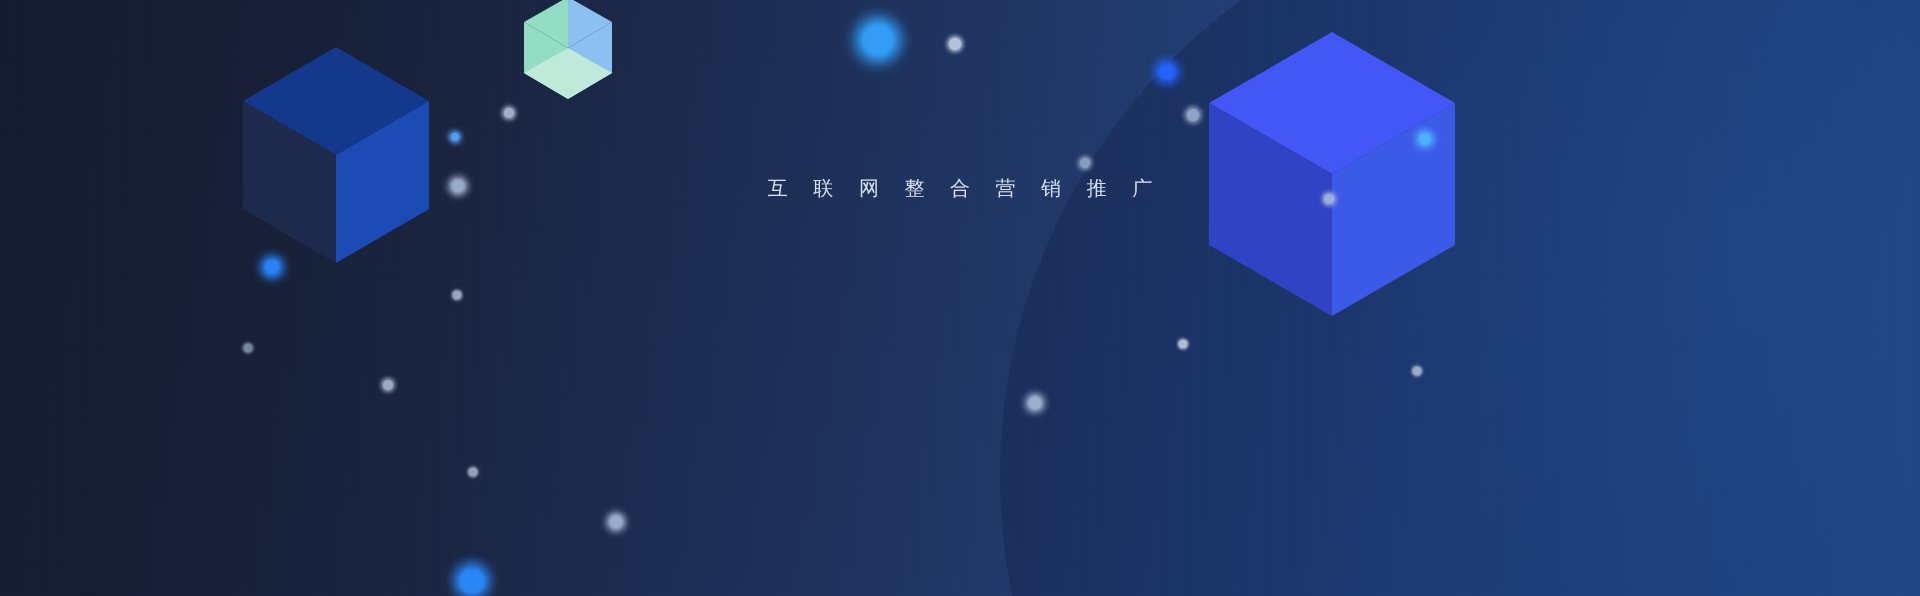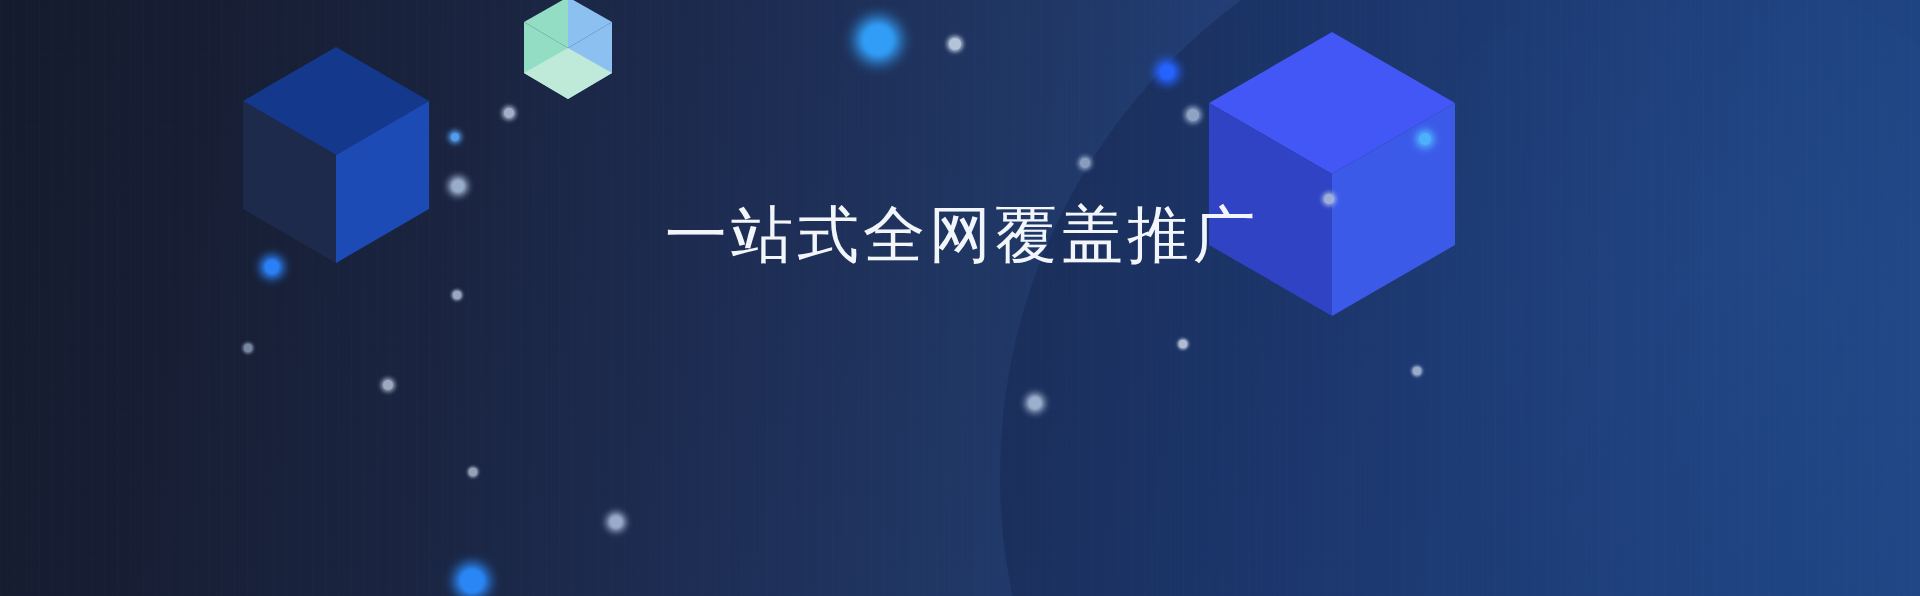--- a/index.html
+++ b/index.html
@@ -167,16 +167,16 @@
       <div class="dot" style="left: 609px; top: 515px; width: 14px; height: 14px; background: rgb(185, 205, 234); opacity: 0.8; box-shadow: rgb(185, 205, 234) 0px 0px 6px 3px; filter: blur(0.84px);"></div>
       <div class="dot" style="left: 383px; top: 380px; width: 10px; height: 10px; background: rgb(200, 214, 234); opacity: 0.75; box-shadow: rgb(200, 214, 234) 0px 0px 4px 2px; filter: blur(0.6px);"></div>
       <div class="dot" style="left: 459px; top: 568px; width: 26px; height: 26px; background: rgb(43, 140, 255); opacity: 0.95; box-shadow: rgb(43, 140, 255) 0px 0px 11px 5.5px; filter: blur(1.56px);"></div>
       <div class="dot" style="left: 1028px; top: 396px; width: 14px; height: 14px; background: rgb(189, 208, 234); opacity: 0.8; box-shadow: rgb(189, 208, 234) 0px 0px 6px 3px; filter: blur(0.84px);"></div>
       <div class="dot" style="left: 1080px; top: 158px; width: 10px; height: 10px; background: rgb(180, 198, 226); opacity: 0.7; box-shadow: rgb(180, 198, 226) 0px 0px 4px 2px; filter: blur(0.6px);"></div>
       <div class="dot" style="left: 1187px; top: 109px; width: 12px; height: 12px; background: rgb(182, 201, 230); opacity: 0.75; box-shadow: rgb(182, 201, 230) 0px 0px 5px 2.5px; filter: blur(0.72px);"></div>
       <div class="dot" style="left: 244px; top: 344px; width: 8px; height: 8px; background: rgb(185, 203, 230); opacity: 0.6; box-shadow: rgb(185, 203, 230) 0px 0px 3px 1.5px; filter: blur(0.6px);"></div>
     </div>
 
   <div class="copy">
-    <div class="headline">一站式全网覆盖推广</div>
+    <div class="eyebrow">互 联 网 整 合 营 销 推 广</div>
   </div>
 
 </div>
 
 </body></html>

